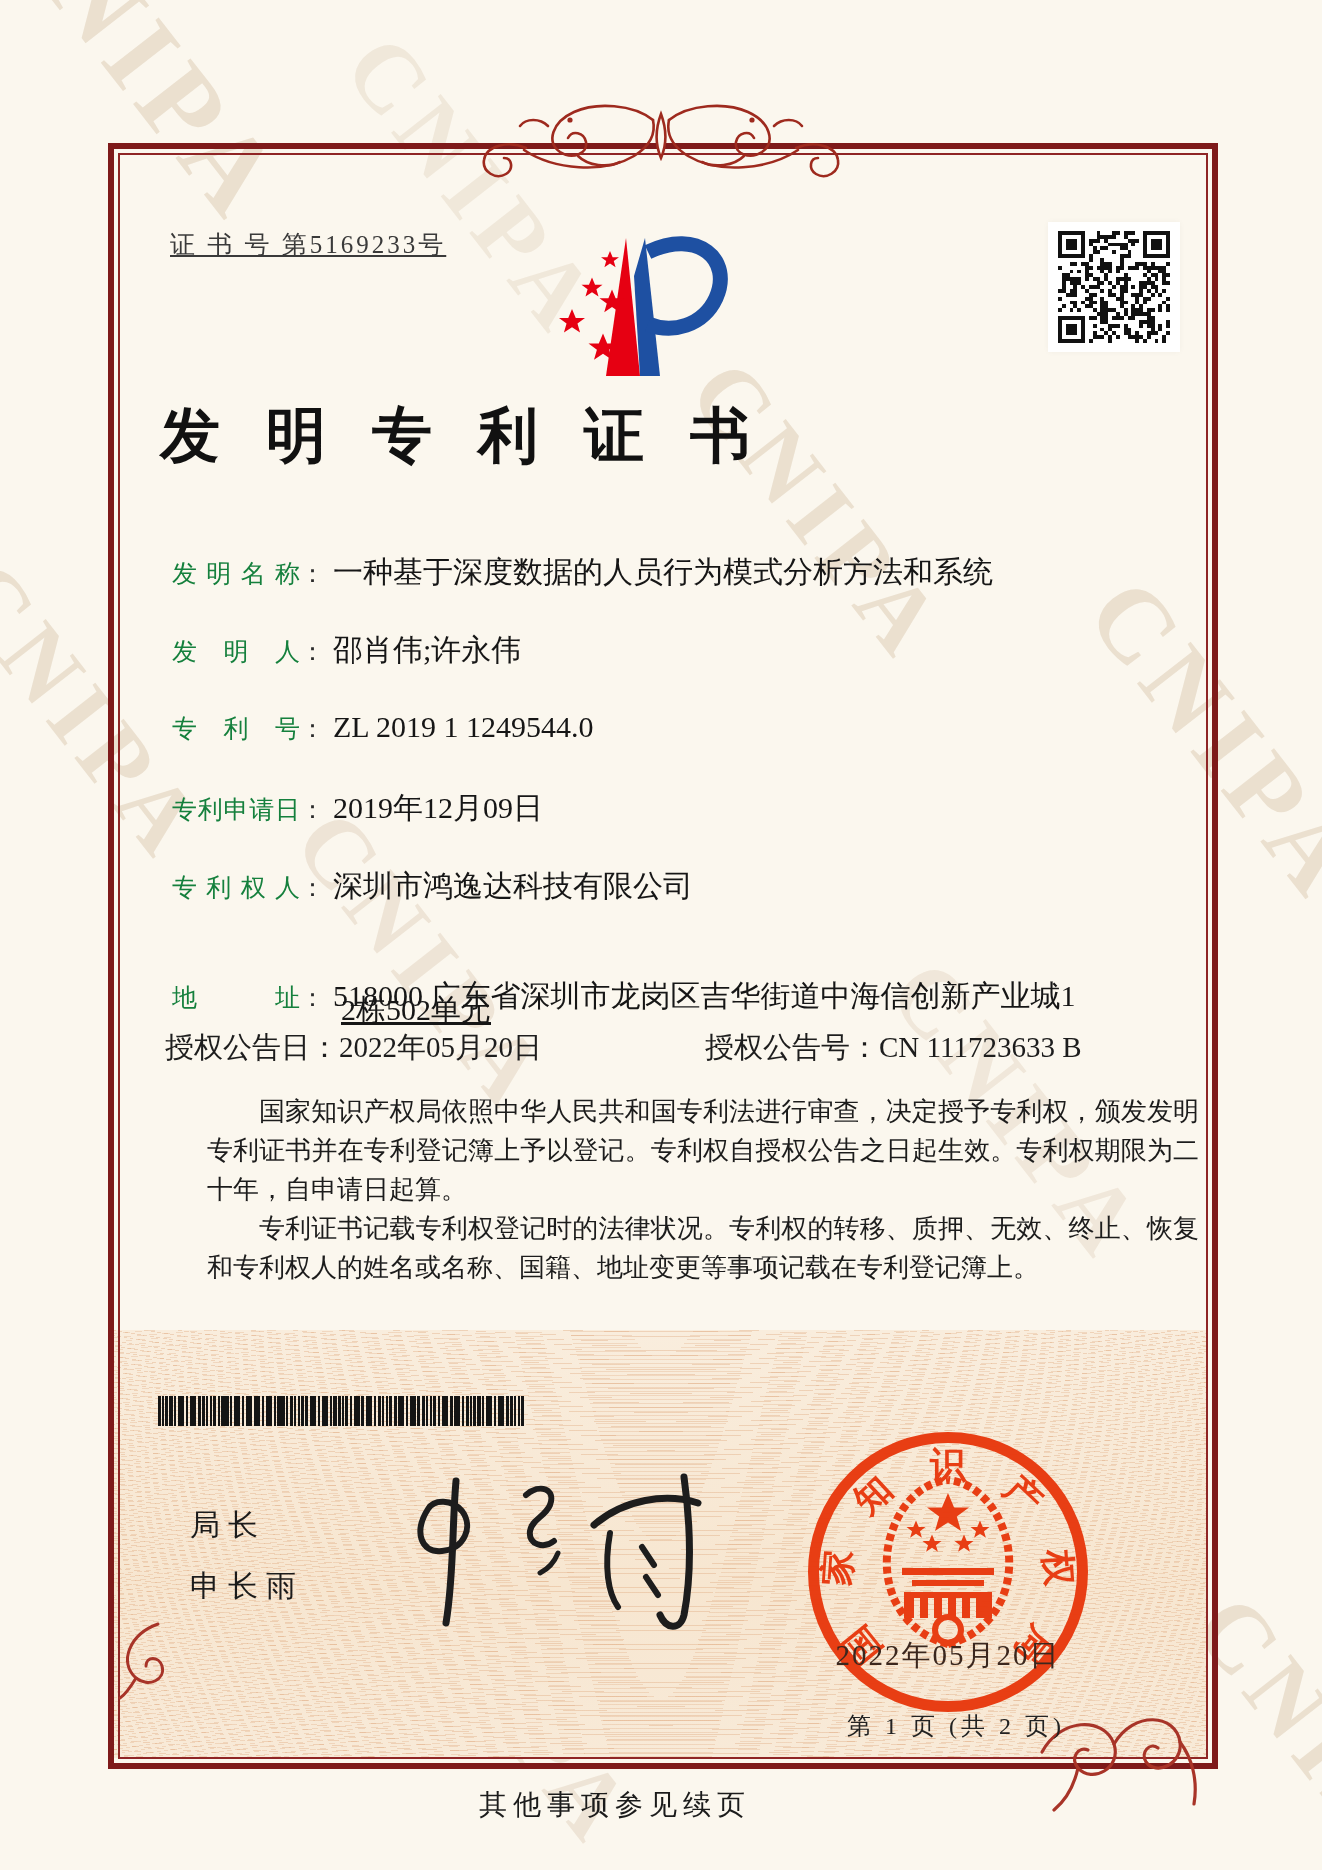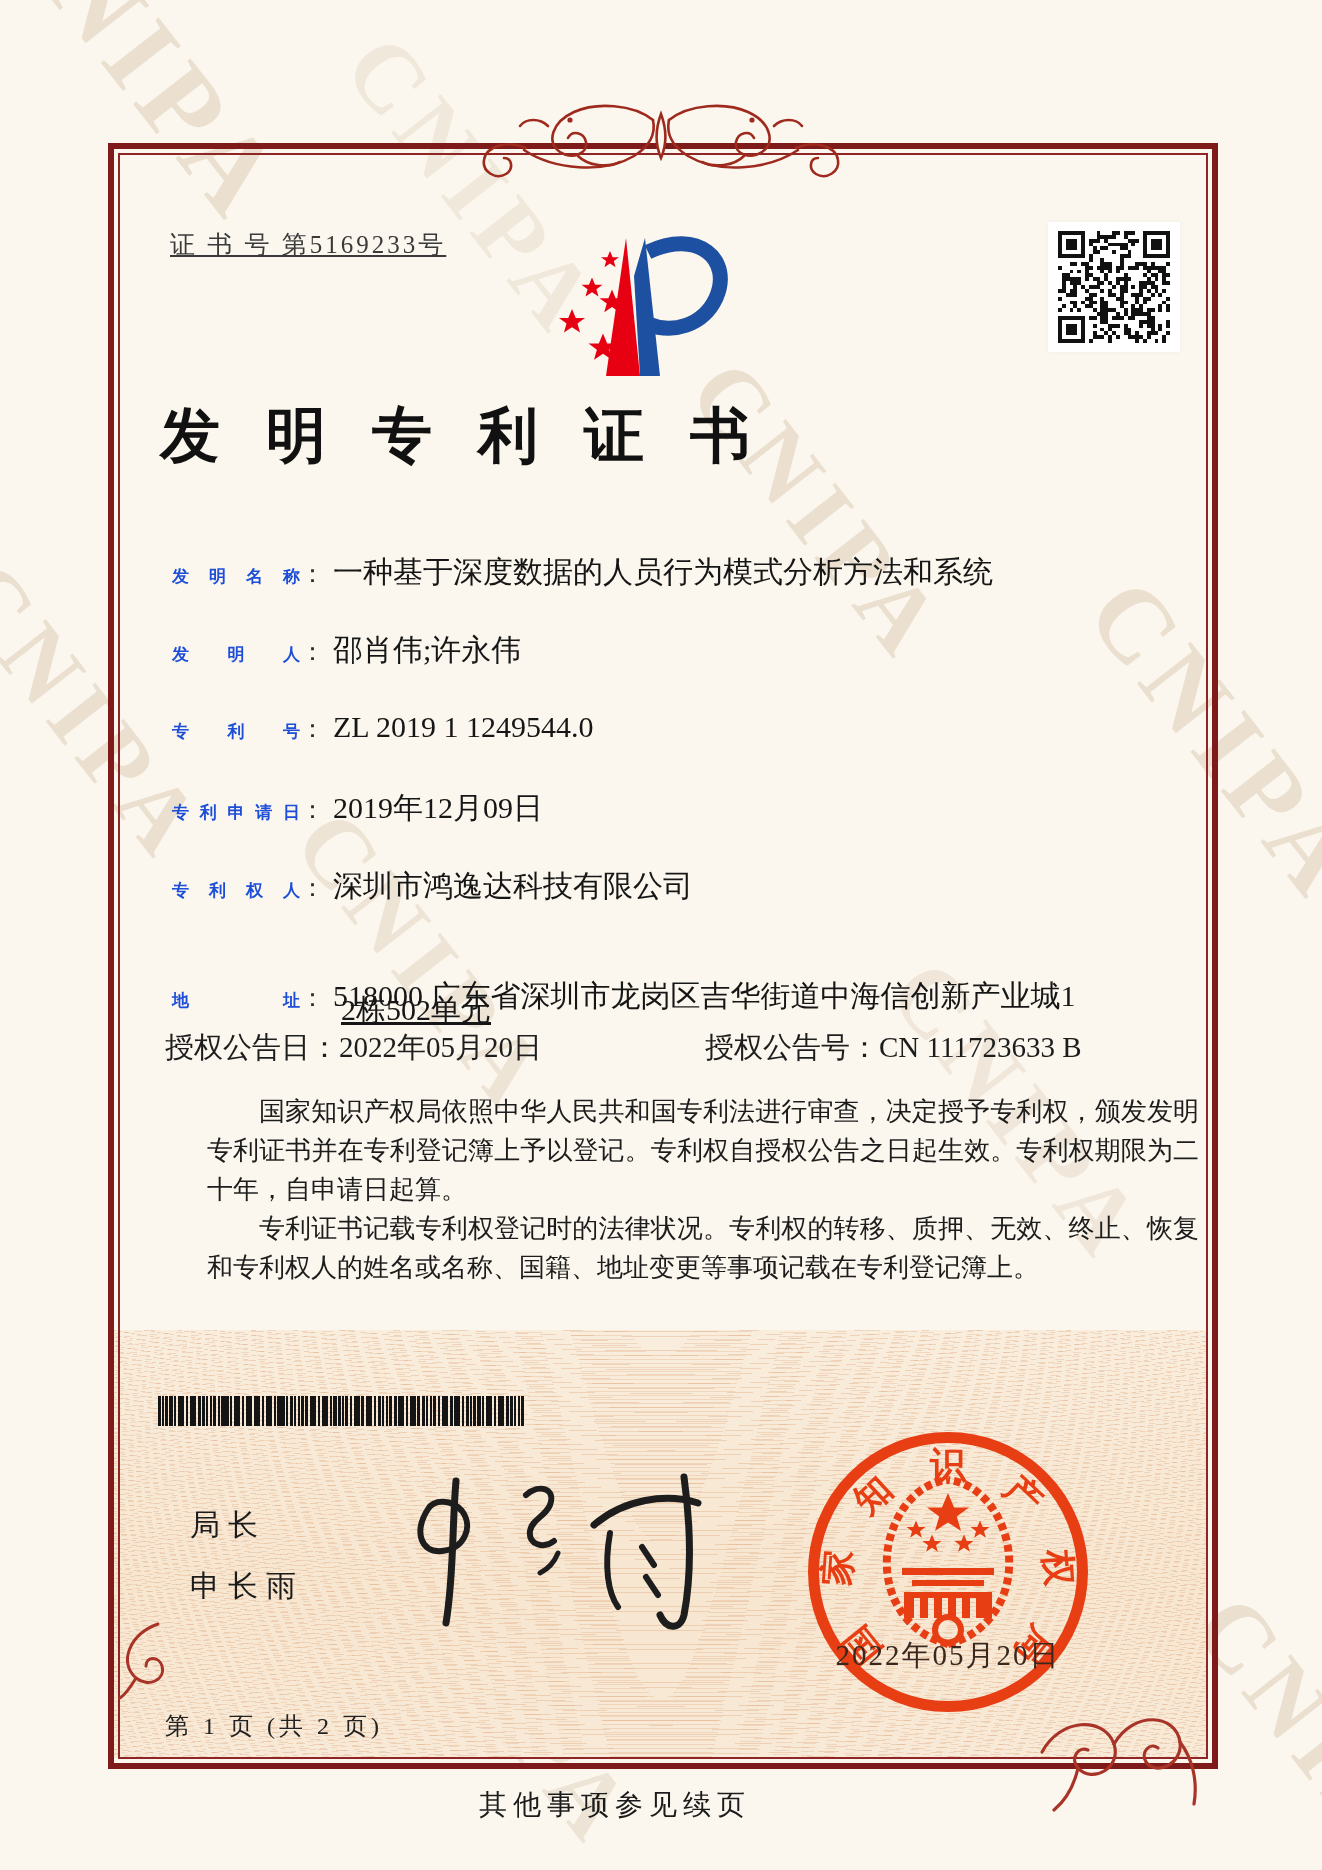--- a/index.html
+++ b/index.html
@@ -22,22 +22,22 @@
   
   .certno{position:absolute;z-index:5;left:170px;top:228px;font-size:25px;letter-spacing:3px;color:#3a3a3a;text-decoration:underline;}
   .logo{position:absolute;z-index:5;left:548px;top:230px;}
   .qr-patch{position:absolute;z-index:5;left:1048px;top:222px;width:132px;height:130px;background:#fff;
             box-shadow:0 0 6px rgba(0,0,0,0.04);}
   .qr-patch svg{position:absolute;left:10px;top:9px;}
   .title{position:absolute;z-index:5;left:160px;top:396px;width:930px;
          font-size:60px;font-weight:bold;letter-spacing:46px;color:#111;white-space:nowrap;}
   
   .frow{position:absolute;z-index:5;left:172px;white-space:nowrap;}
-  .flabel{display:inline-block;width:128px;font-size:17px;color:#1d4ed8;
-          text-align:justify;text-align-last:justify;vertical-align:baseline;font-weight:bold;}
+  .flabel{display:inline-block;width:128px;font-size:25px;color:#15803d;
+          text-align:justify;text-align-last:justify;vertical-align:baseline;}
   .fcolon{font-size:25px;color:#2b2b2b;}
   .fvalue{font-size:30px;margin-left:8px;color:#161616;}
   .addr2{position:absolute;z-index:5;left:341px;font-size:30px;color:#161616;}
   .grant{position:absolute;z-index:5;left:165px;top:1028px;width:1000px;font-size:29px;white-space:nowrap;}
   .grant .gright{position:absolute;left:540px;top:0;}
   
   .bodytext{position:absolute;z-index:5;left:165px;top:1092px;width:992px;
             font-size:26px;line-height:39px;color:#1c1c1c;text-align:justify;margin-left:42px;}
   .bodytext p{margin:0;text-indent:2em;}
   
@@ -52,21 +52,21 @@
   
   .seal{position:absolute;z-index:6;left:808px;top:1432px;width:280px;height:280px;opacity:.96;}
   .seal-ring{position:absolute;inset:0;border:11px solid #e8380d;border-radius:50%;}
   .seal-char{position:absolute;left:50%;top:50%;width:40px;margin-left:-20px;margin-top:-21px;
              text-align:center;font-size:36px;font-weight:bold;color:#e8380d;
              font-family:"Liberation Serif",serif;}
   .seal-emblem{position:absolute;left:60px;top:40px;}
   .seal-date{position:absolute;z-index:7;left:10px;top:204px;width:260px;text-align:center;
              font-size:29px;letter-spacing:2px;color:#342017;}
   
-  .pageno{position:absolute;z-index:5;left:165px;top:1710px;width:900px;text-align:left;
+  .pageno{position:absolute;z-index:5;left:165px;top:1710px;width:900px;text-align:right;
           font-size:24px;letter-spacing:4px;color:#222;}
   .contnote{position:absolute;z-index:5;left:165px;top:1786px;width:900px;text-align:center;
             font-size:28px;letter-spacing:6px;color:#1b1b1b;}
 </style>
 </head>
 <body>
 
 <div class="page">
 
   <span class="wm" style="left:-60px;top:-15px;font-size:112px;">CNIPA</span>

